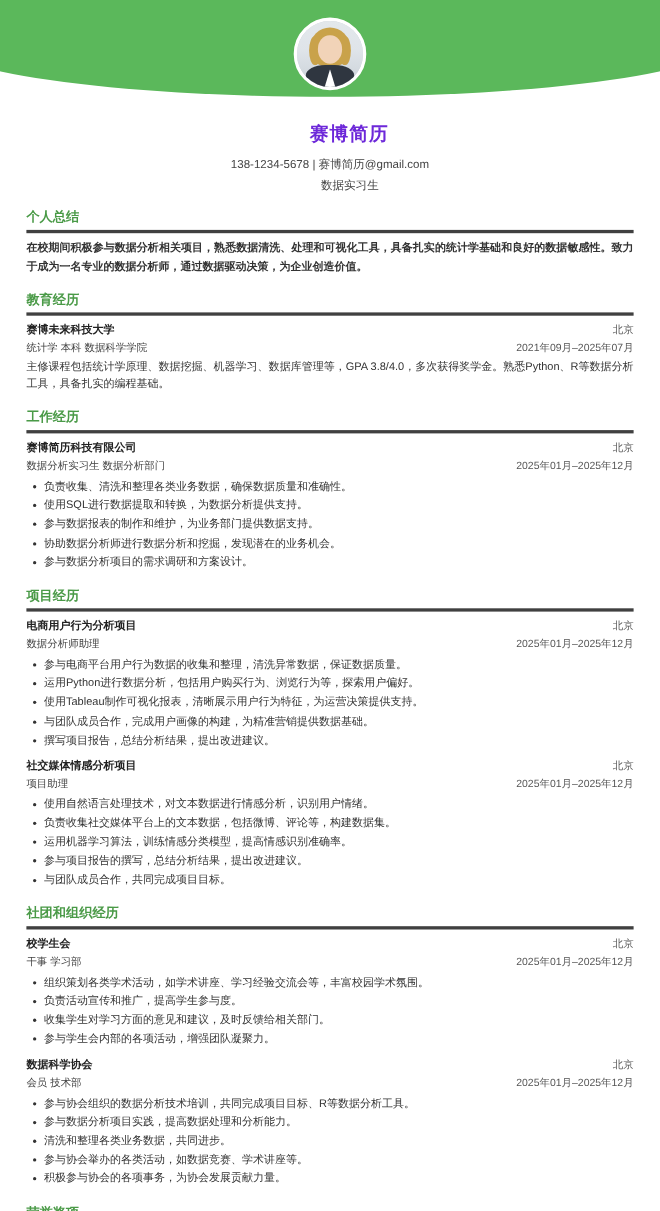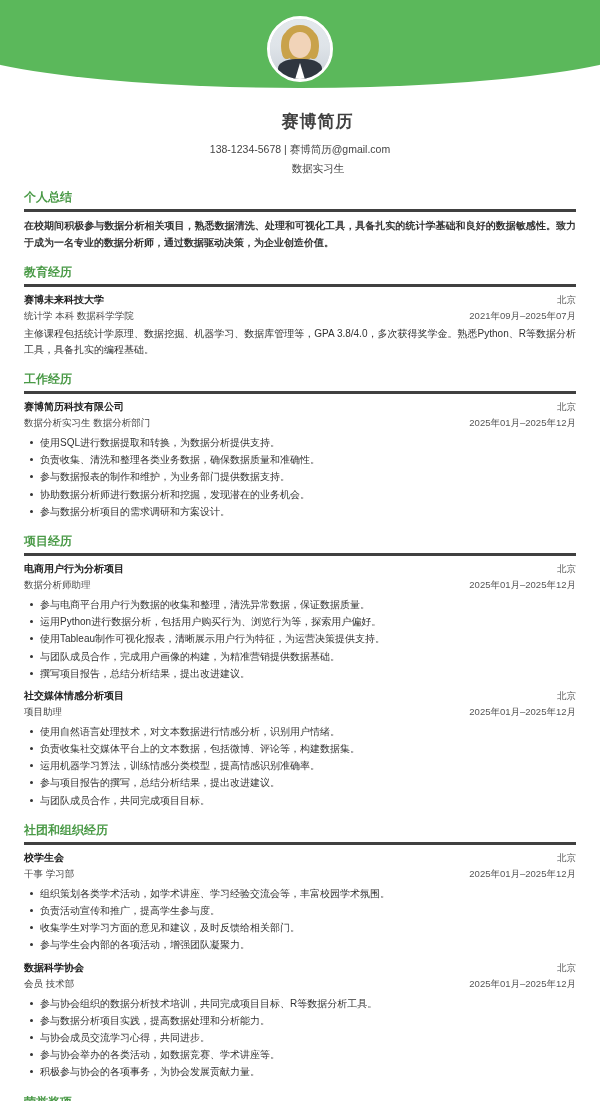--- a/index.html
+++ b/index.html
@@ -110,21 +110,21 @@
     clip-path: polygon(50% 0, 100% 100%, 0 100%);
   }
   
   .name-block {
     text-align: center;
     padding-top: 14px;
   }
   .full-name {
     font-size: 17px;
     font-weight: bold;
-    color: #404040;
+    color: #6d28d9;
     letter-spacing: 1px;
     padding-left: 35px;
   }
   .contact-line {
     margin-top: 10px;
     font-size: 10.5px;
     color: #444444;
   }
   .target-role {
     margin-top: 5px;
@@ -264,22 +264,22 @@
       <div class="entry">
         <div class="entry-row">
           <div class="entry-title">赛博简历科技有限公司</div>
           <div class="entry-right">北京</div>
         </div>
         <div class="entry-row sub">
           <div class="entry-sub">数据分析实习生 数据分析部门</div>
           <div class="entry-right">2025年01月–2025年12月</div>
         </div>
         <ul class="bullets">
+          <li>负责收集、清洗和整理各类业务数据，确保数据质量和准确性。</li>
           <li>使用SQL进行数据提取和转换，为数据分析提供支持。</li>
-          <li>负责收集、清洗和整理各类业务数据，确保数据质量和准确性。</li>
           <li>参与数据报表的制作和维护，为业务部门提供数据支持。</li>
           <li>协助数据分析师进行数据分析和挖掘，发现潜在的业务机会。</li>
           <li>参与数据分析项目的需求调研和方案设计。</li>
         </ul>
       </div>
     </div>
 
     <div class="section">
       <div class="section-title">项目经历</div>
 
@@ -345,21 +345,21 @@
           <div class="entry-title">数据科学协会</div>
           <div class="entry-right">北京</div>
         </div>
         <div class="entry-row sub">
           <div class="entry-sub">会员 技术部</div>
           <div class="entry-right">2025年01月–2025年12月</div>
         </div>
         <ul class="bullets">
           <li>参与协会组织的数据分析技术培训，共同完成项目目标、R等数据分析工具。</li>
           <li>参与数据分析项目实践，提高数据处理和分析能力。</li>
-          <li>与协会成员交流学习心得，共同进步。</li>
+          <li>清洗和整理各类业务数据，共同进步。</li>
           <li>参与协会举办的各类活动，如数据竞赛、学术讲座等。</li>
           <li>积极参与协会的各项事务，为协会发展贡献力量。</li>
         </ul>
       </div>
     </div>
 
     <div class="section">
       <div class="section-title">荣誉奖项</div>
 
     </div>

